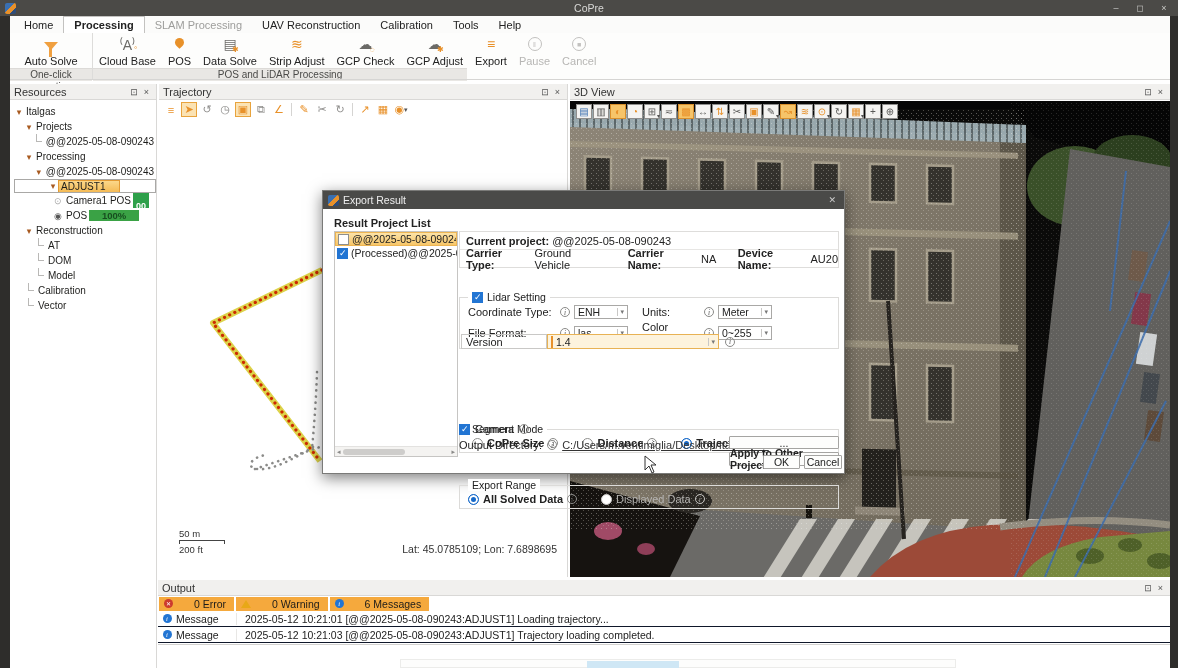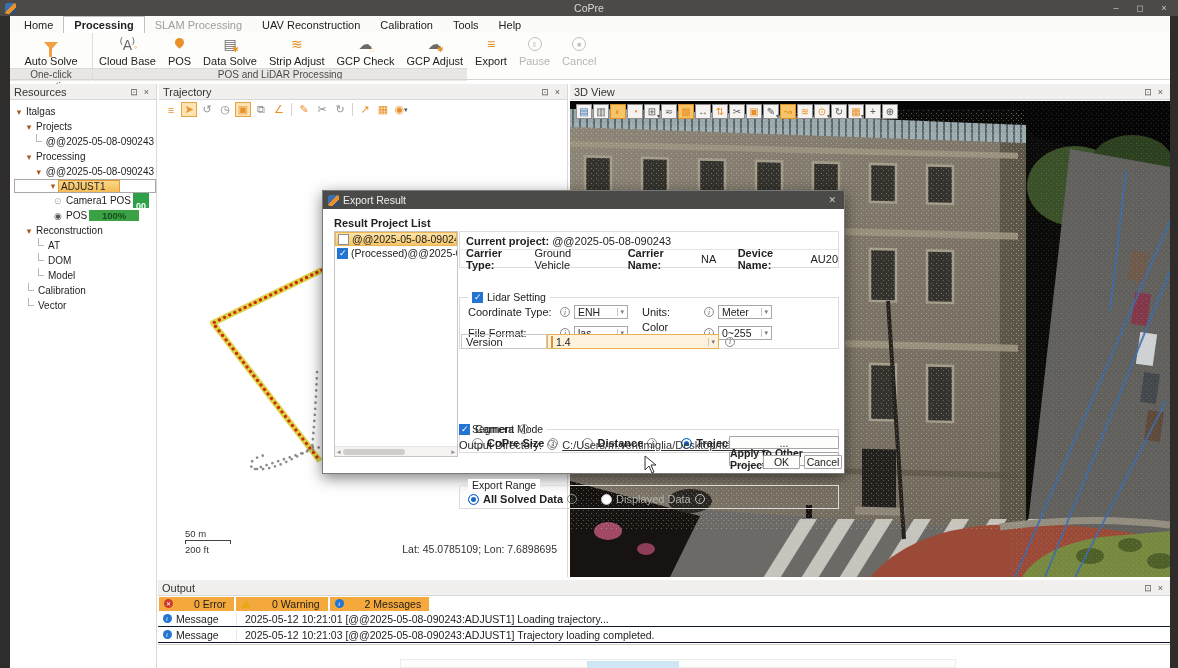--- a/index.html
+++ b/index.html
@@ -335,21 +335,21 @@
 
       <div class="abs" style="left:0;top:33px;width:408px;height:443px;background:#fff;overflow:hidden">
         <svg width="408" height="443">
           <path d="M163,153 L54,206 L161,344" fill="none" stroke="#ddd34a" stroke-width="6" stroke-linejoin="round"></path>
           <path d="M163,153 L54,206 L161,344" fill="none" stroke="#cc2b00" stroke-width="3.2" stroke-dasharray="0.1 5.6" stroke-linecap="round" stroke-linejoin="round"></path>
           <path d="M158,255 C157,285 155,310 153,332" fill="none" stroke="#8b8b89" stroke-width="2.6" stroke-dasharray="0.1 6" stroke-linecap="round"></path>
           <path d="M154,330 C135,342 112,354 98,352 C86,350 92,341 106,338" fill="none" stroke="#8b8b89" stroke-width="2.6" stroke-dasharray="0.1 6" stroke-linecap="round"></path>
           <path d="M96,352 L161,330" fill="none" stroke="#8b8b89" stroke-width="2.6" stroke-dasharray="0.1 6" stroke-linecap="round"></path>
         </svg>
         
-        <div class="abs scalebar" style="left:26px;top:412px">
+        <div class="abs scalebar" style="left:20px;top:412px">
           <div style="display:flex;align-items:flex-end">
             <span>50 m</span>
           </div>
           <div style="width:46px;border-top:1px solid #444;border-left:1px solid #444;border-right:1px solid #444;height:4px;margin:1px 0"></div>
           <span>200 ft</span>
         </div>
         <div class="abs" style="left:0;right:10px;top:426px;text-align:right;font-size:10.5px;color:#333">Lat: 45.0785109; Lon: 7.6898695</div>
       </div>
     </div>
 
@@ -523,21 +523,21 @@
         <span class="chip">
             <span class="errdot">✕</span>
             <span>0 Error</span>
           </span>
         <span class="chip">
             <span class="warntri"></span>
             <span>0 Warning</span>
           </span>
         <span class="chip">
             <span class="infodot">i</span>
-            <span>2 Messages</span>
+            <span>6 Messages</span>
           </span>
       </div>
       <div class="mrow">
         <span style="width:18px;display:flex;justify-content:center">
             <span class="infodot">i</span>
           </span>
         <span class="mtype">Message</span>
         <span class="mtext">2025-05-12 10:21:01 [@@2025-05-08-090243:ADJUST1] Loading trajectory...</span>
       </div>
       <div class="mrow">

